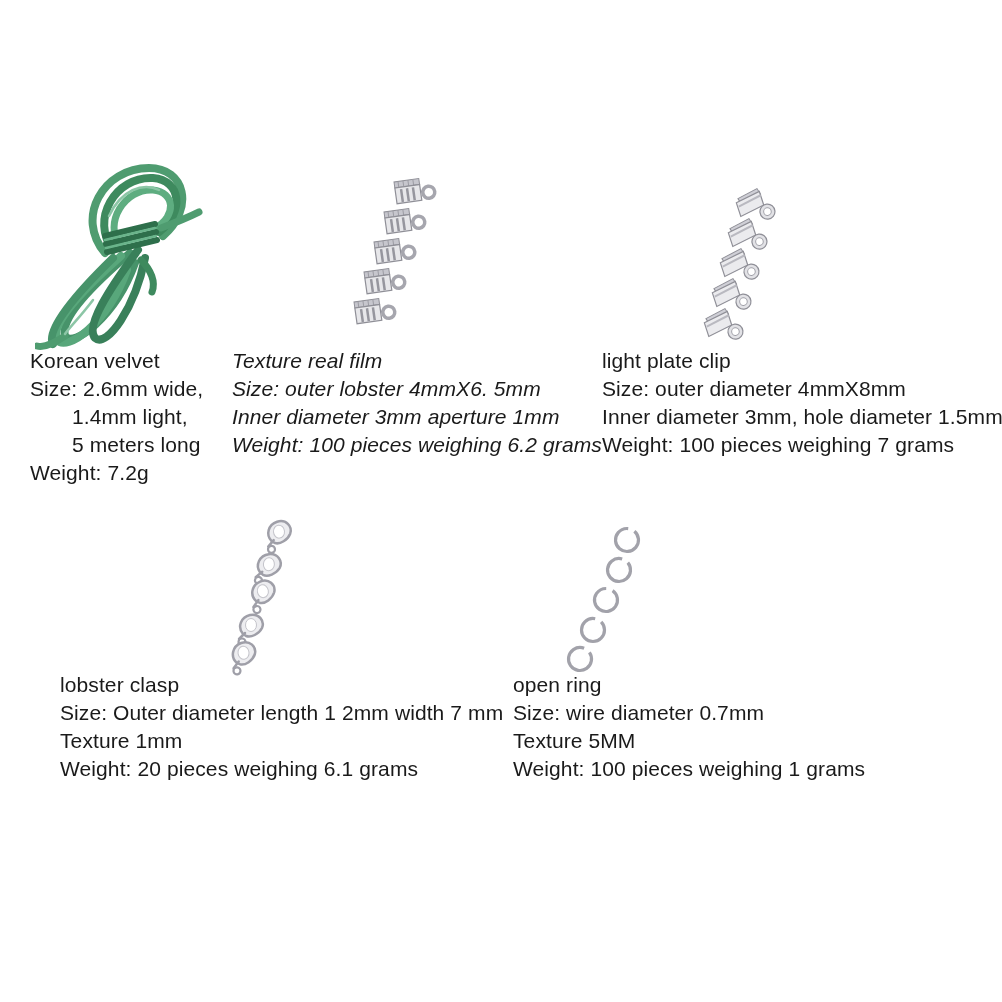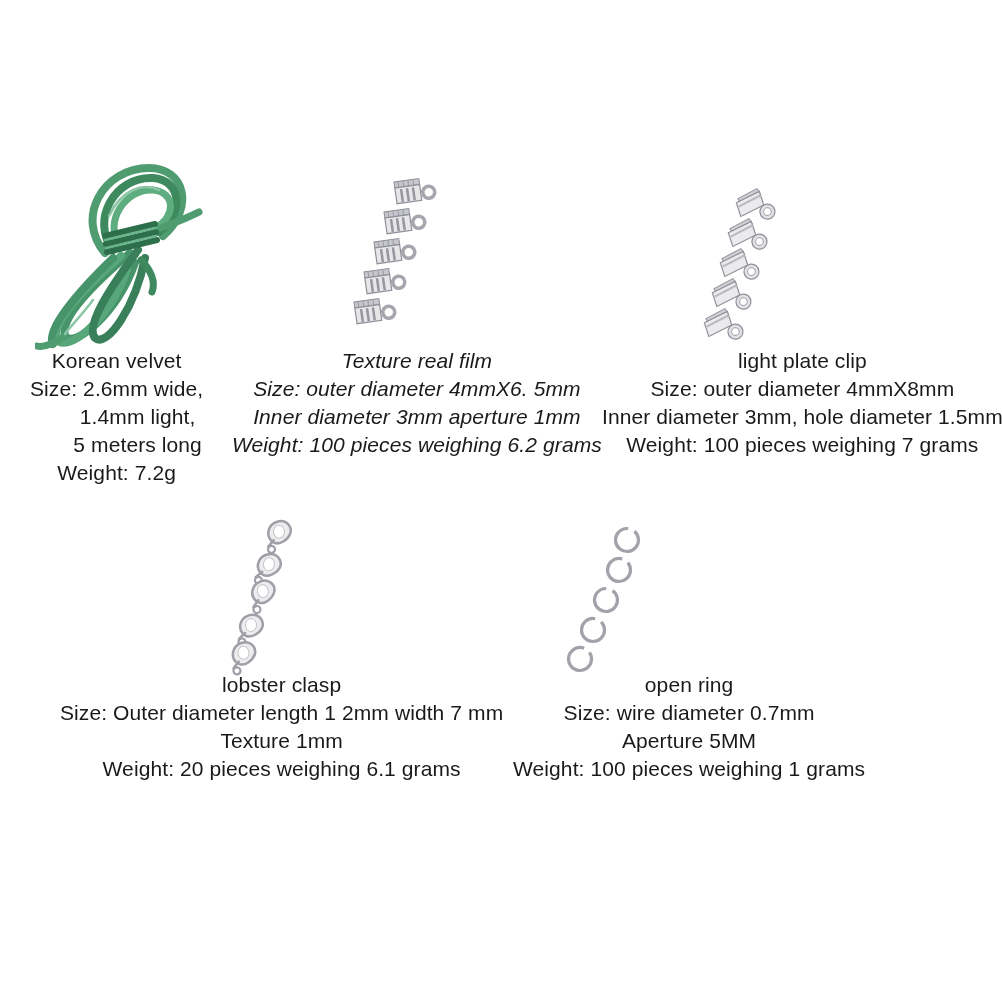--- a/index.html
+++ b/index.html
@@ -4,21 +4,20 @@
 <style>
   html, body { margin:0; padding:0; background:#ffffff; }
   .canvas {
     position: relative;
     width: 1002px;
     height: 1002px;
     background: #ffffff;
     font-family: "Liberation Sans", sans-serif;
     color: #1a1a1a;
     overflow: hidden;
-    text-align: center;
   }
   .product-image { position: absolute; }
   .spec-text {
     position: absolute;
     font-size: 21px;
     line-height: 28px;
     white-space: nowrap;
     letter-spacing: 0.1px;
   }
   .spec-text .line { height: 28px; }
@@ -86,21 +85,21 @@
       </defs>
       <use href="#crimp" transform="translate(44,12) rotate(-8)"></use>
       <use href="#crimp" transform="translate(34,42) rotate(-8)"></use>
       <use href="#crimp" transform="translate(24,72) rotate(-8)"></use>
       <use href="#crimp" transform="translate(14,102) rotate(-8)"></use>
       <use href="#crimp" transform="translate(4,132) rotate(-8)"></use>
     </svg>
   </div>
   <div class="spec-text" id="txt-crimps">
     <div class="line">Texture real film</div>
-    <div class="line">Size: outer diameter 4mmX6. 5mm</div>
+    <div class="line">Size: outer lobster 4mmX6. 5mm</div>
     <div class="line">Inner diameter 3mm aperture 1mm</div>
     <div class="line">Weight: 100 pieces weighing 6.2 grams</div>
   </div>
 
   <div class="product-image" id="img-clips">
     <svg width="100" height="175" viewBox="0 0 100 175">
       <defs>
         <g id="clip">
           <path d="M 3 9 L 23 1 L 26 7 L 6 15 Z" fill="#cfcfd6" stroke="#8f8f97" stroke-width="1"></path>
           <path d="M 1 13 L 25 4 L 28 18 L 4 27 Z" fill="#ebebee" stroke="#8f8f97" stroke-width="1.2"></path>
@@ -154,17 +153,17 @@
         <circle cx="59" cy="57" r="11.5" stroke-dasharray="65 7.3" transform="rotate(-40 59 57)"></circle>
         <circle cx="46" cy="87" r="11.5" stroke-dasharray="65 7.3" transform="rotate(-55 46 87)"></circle>
         <circle cx="33" cy="117" r="11.5" stroke-dasharray="65 7.3" transform="rotate(-45 33 117)"></circle>
         <circle cx="20" cy="146" r="11.5" stroke-dasharray="65 7.3" transform="rotate(-35 20 146)"></circle>
       </g>
     </svg>
   </div>
   <div class="spec-text" id="txt-rings">
     <div class="line">open ring</div>
     <div class="line">Size: wire diameter 0.7mm</div>
-    <div class="line">Aperture 5MM</div>
+    <div class="line">Texture 5MM</div>
     <div class="line">Weight: 100 pieces weighing 1 grams</div>
   </div>
 
 </div>
 
 </body></html>

